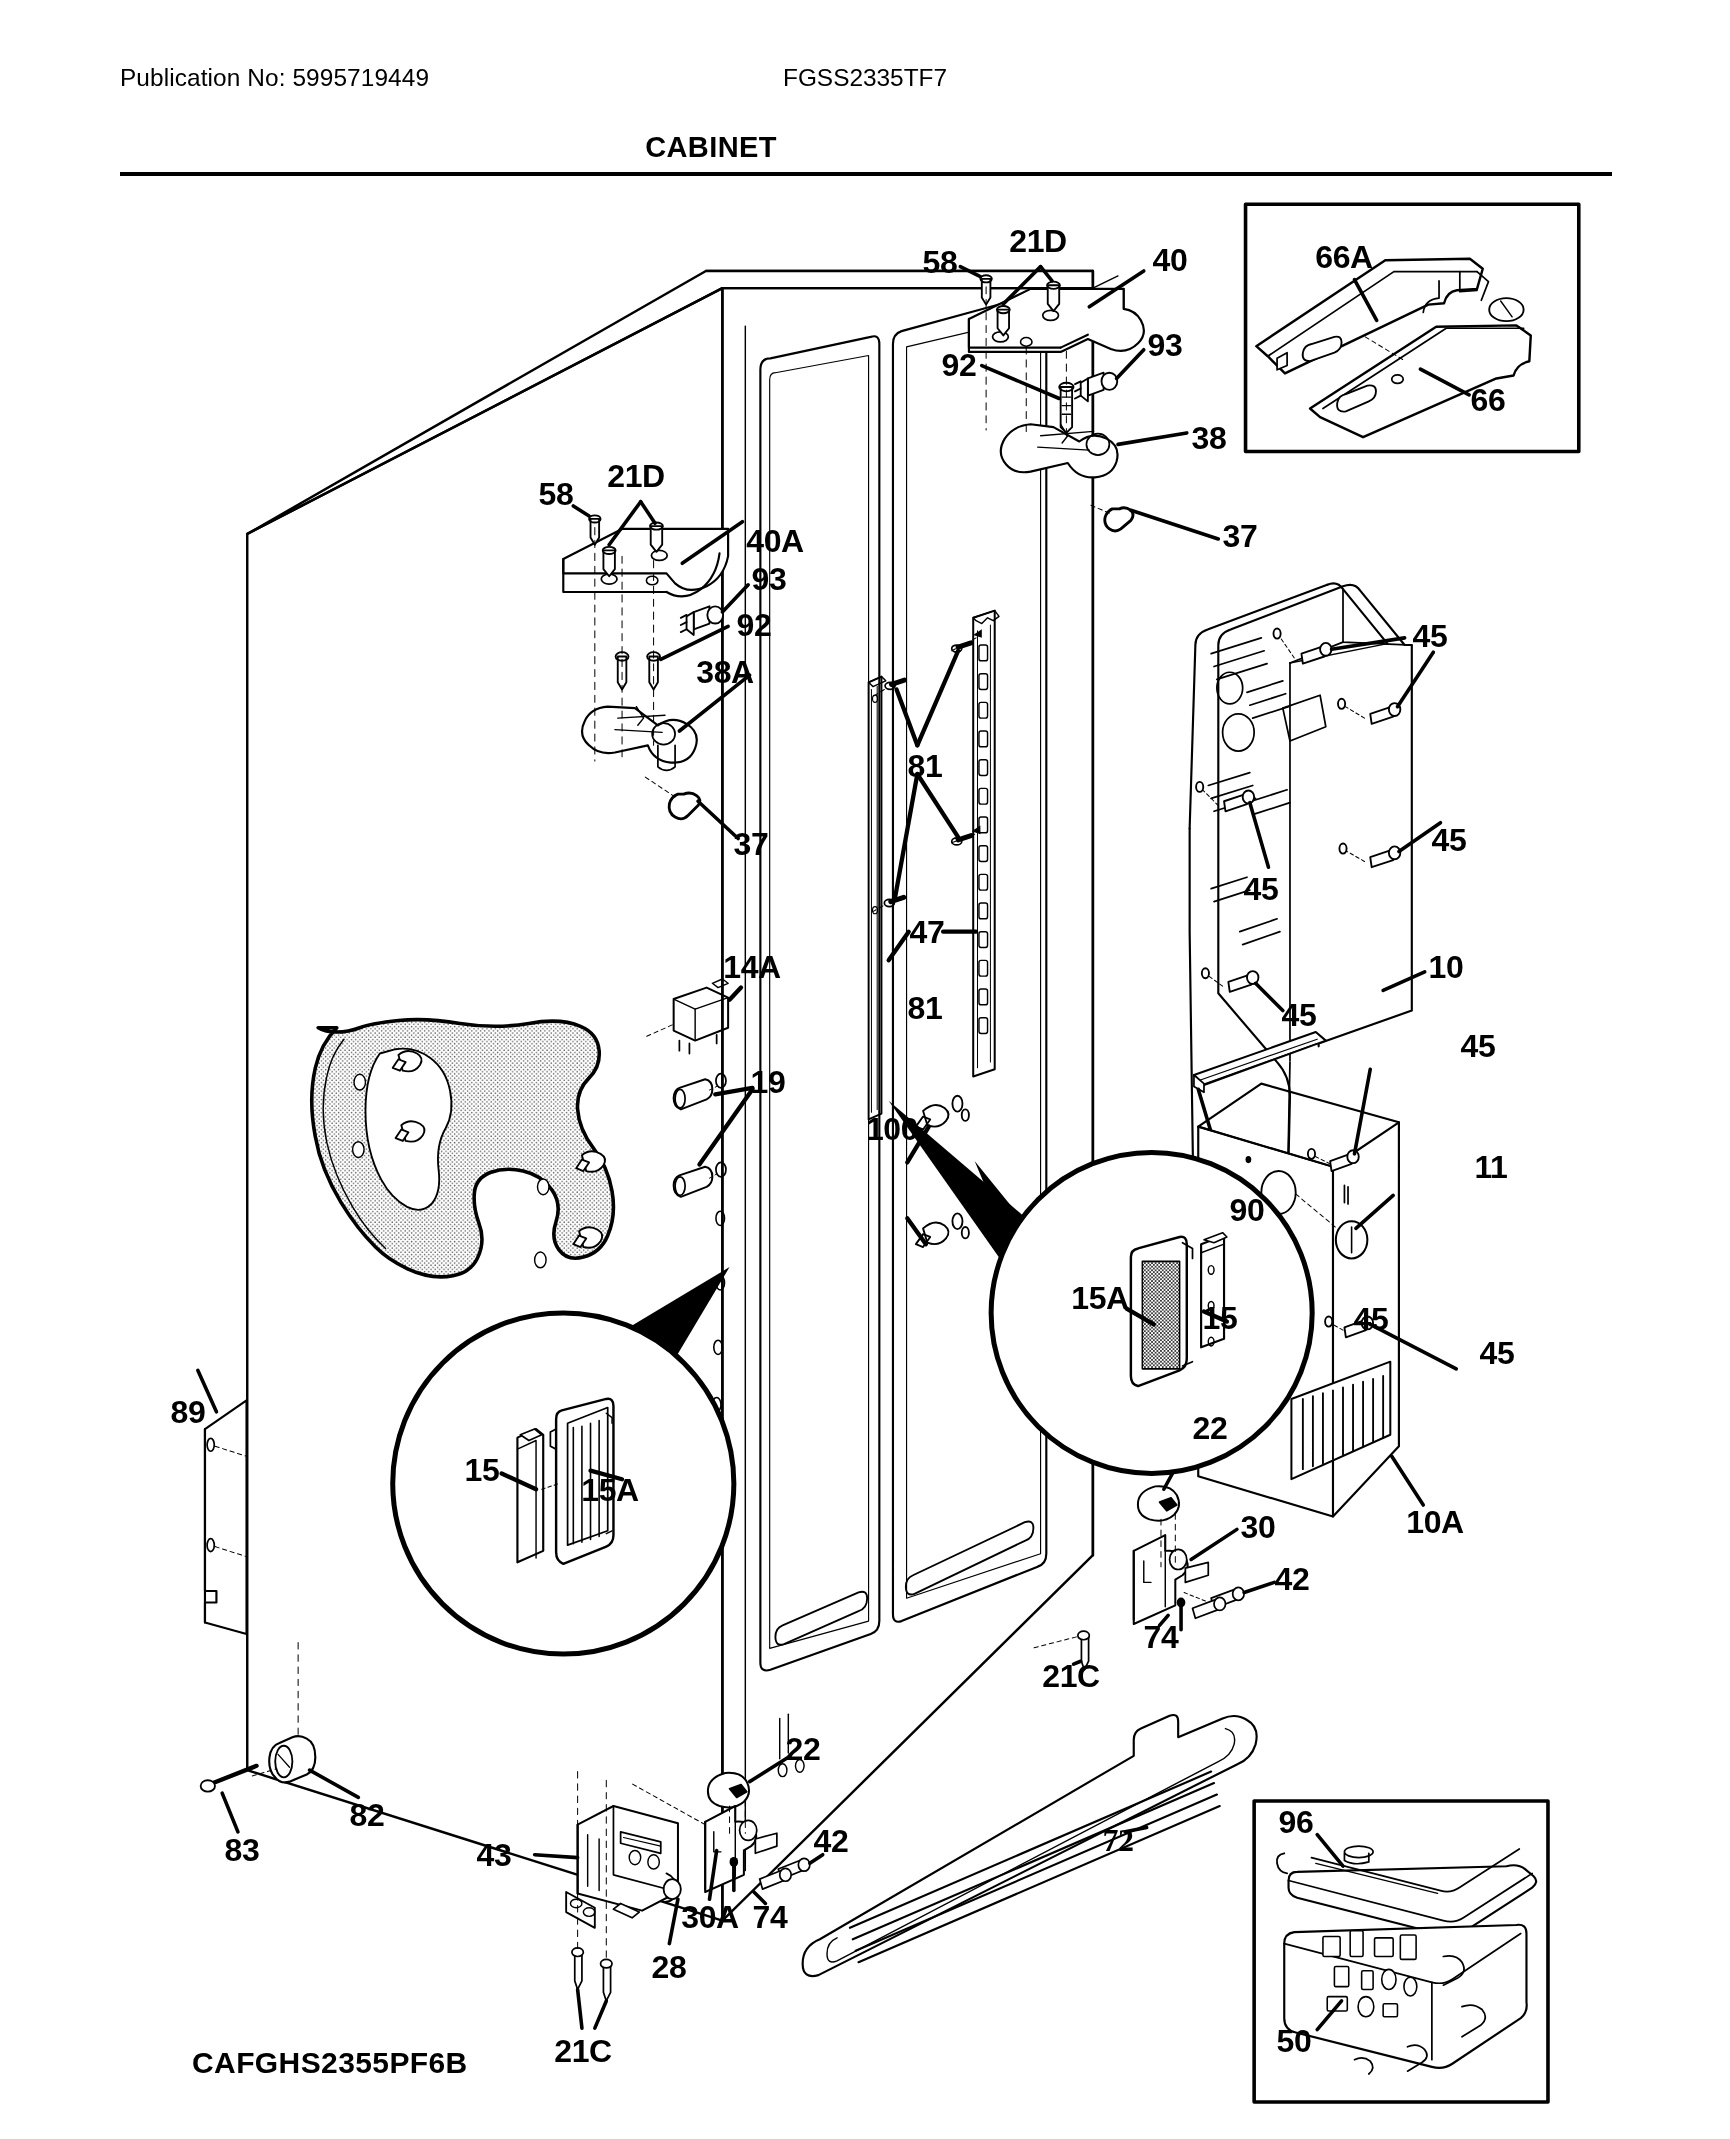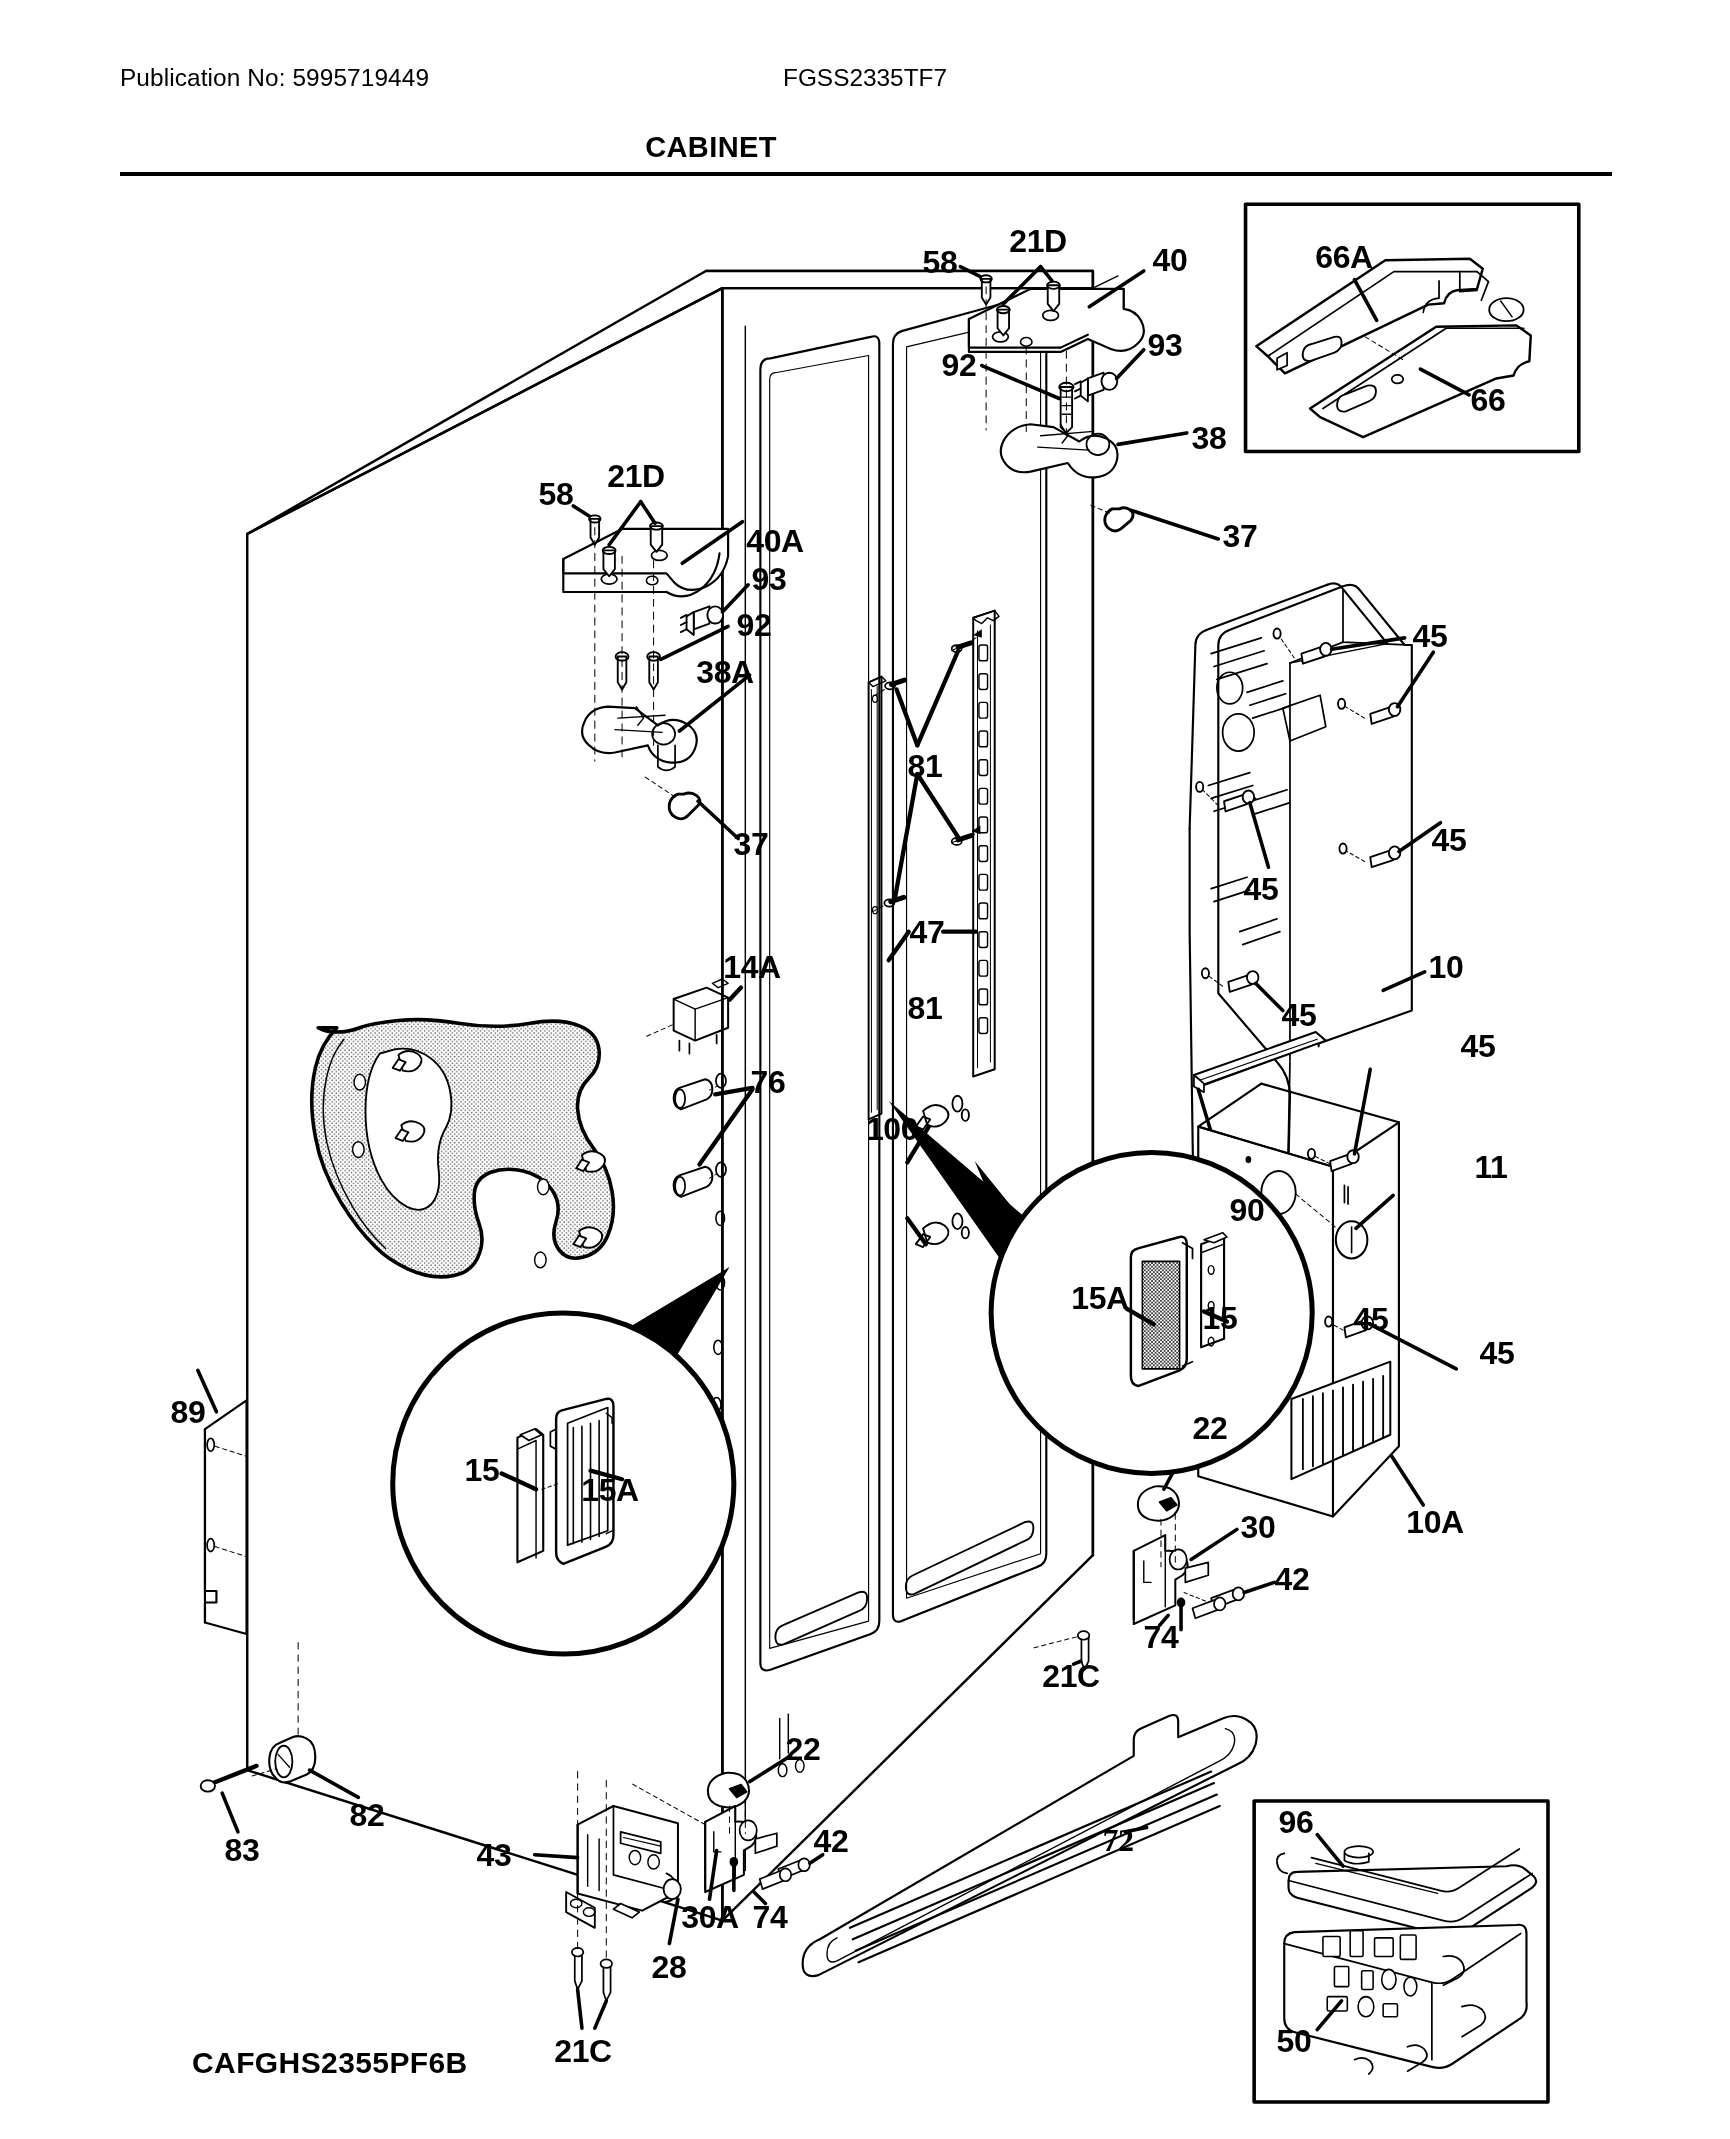--- a/index.html
+++ b/index.html
@@ -795,21 +795,21 @@
       <div class="callout" style="left: 1449px; top: 840px;">45</div>
       <div class="callout" style="left: 1261px; top: 889px;">45</div>
       <div class="callout" style="left: 751px; top: 844px;">37</div>
       <div class="callout" style="left: 925px; top: 766px;">81</div>
       <div class="callout" style="left: 927px; top: 932px;">47</div>
       <div class="callout" style="left: 925px; top: 1008px;">81</div>
       <div class="callout" style="left: 1299px; top: 1015px;">45</div>
       <div class="callout" style="left: 1446px; top: 967px;">10</div>
       <div class="callout" style="left: 1478px; top: 1046px;">45</div>
       <div class="callout" style="left: 752px; top: 967px;">14A</div>
-      <div class="callout" style="left: 768px; top: 1082px;">76</div>
+      <div class="callout" style="left: 768px; top: 1082px;">19</div>
       <div class="callout" style="left: 892px; top: 1129px;">100</div>
       <div class="callout" style="left: 1491px; top: 1167px;">11</div>
       <div class="callout" style="left: 1247px; top: 1210px;">90</div>
       <div class="callout" style="left: 1371px; top: 1319px;">45</div>
       <div class="callout" style="left: 1497px; top: 1353px;">45</div>
       <div class="callout" style="left: 1100px; top: 1298px;">15A</div>
       <div class="callout" style="left: 1220px; top: 1318px;">15</div>
       <div class="callout" style="left: 188px; top: 1412px; text-align: center;">89</div>
       <div class="callout" style="left: 482px; top: 1470px;">15</div>
       <div class="callout" style="left: 610px; top: 1490px;">15A</div>

